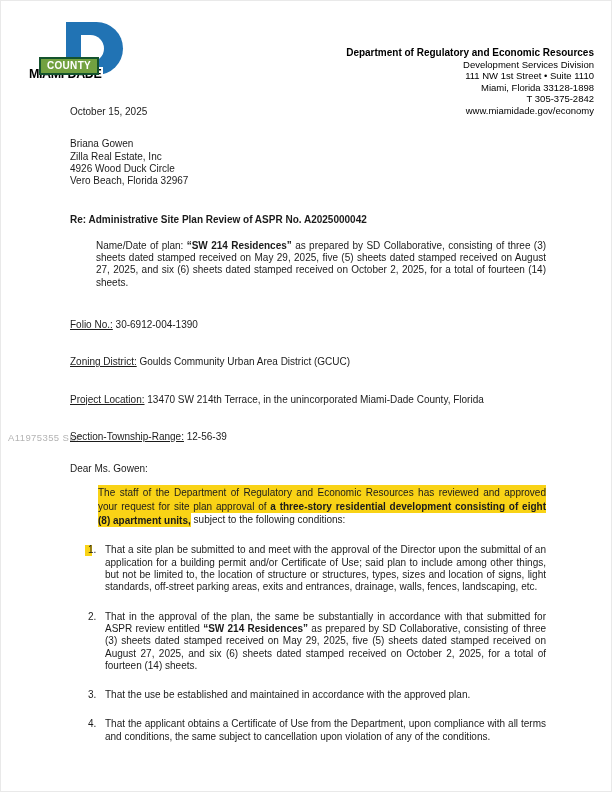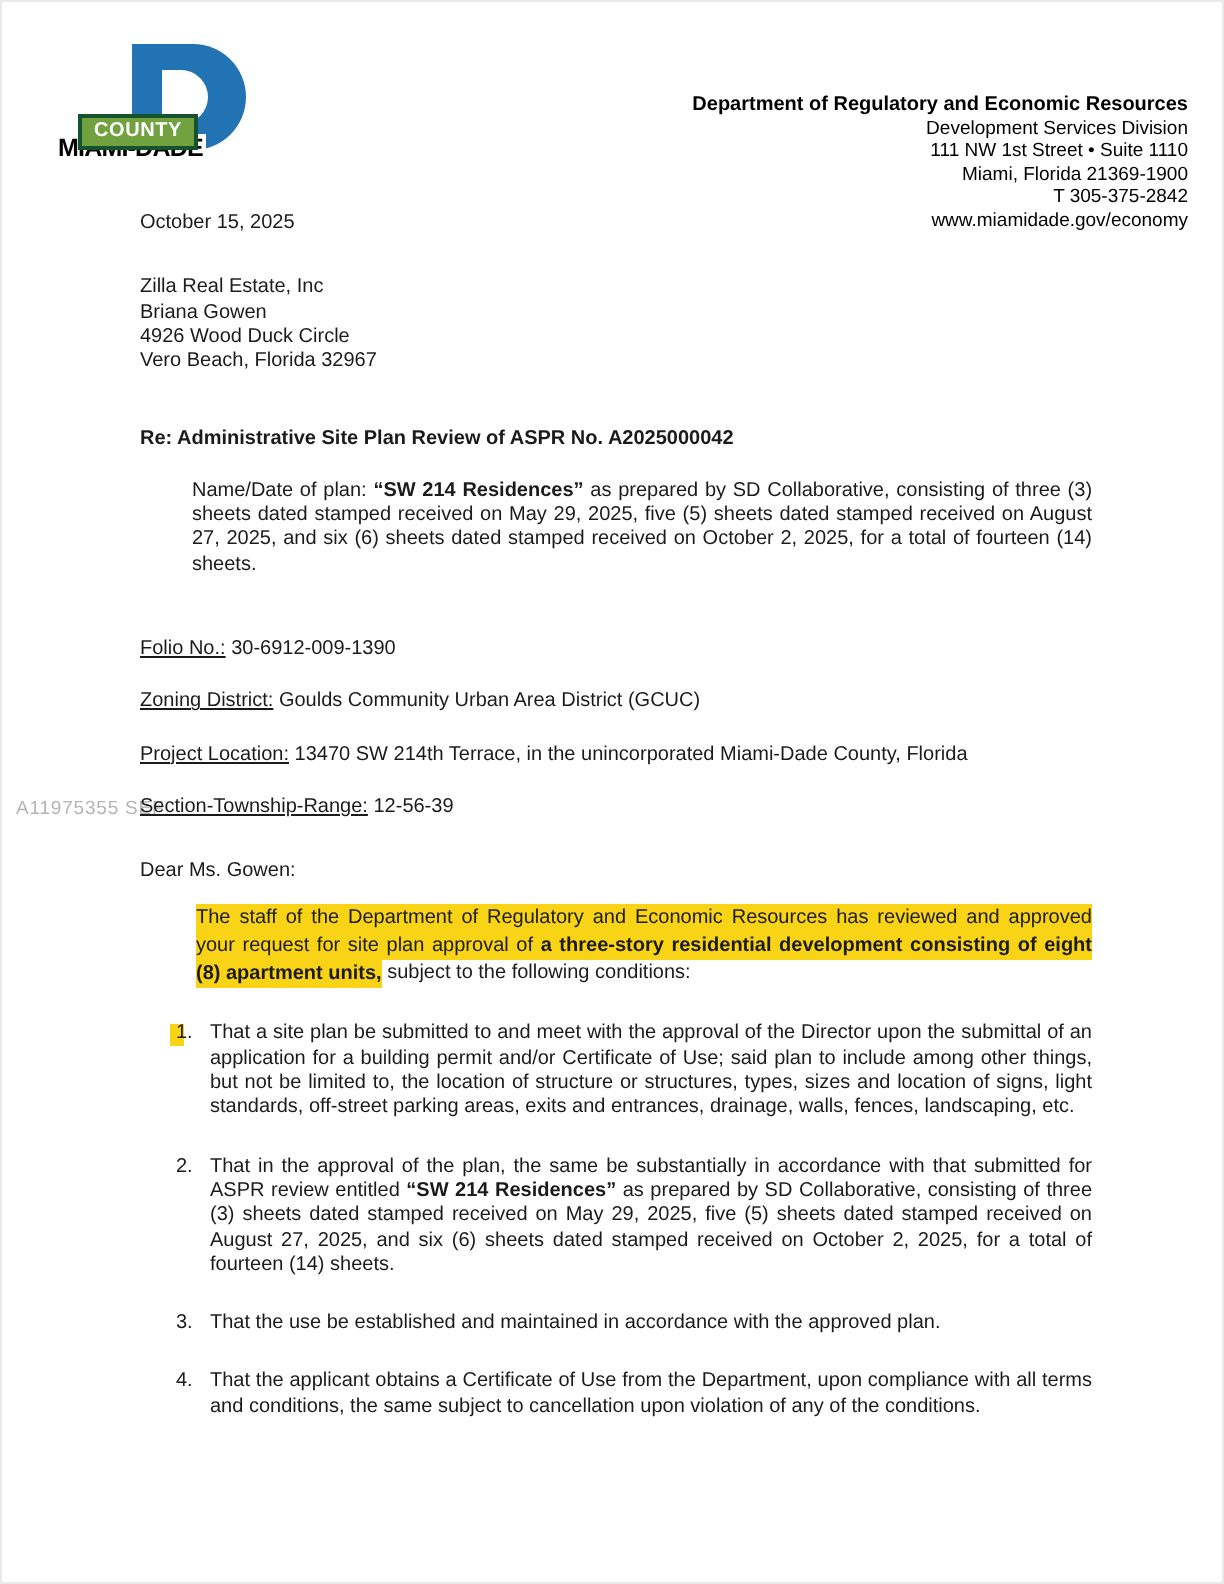--- a/index.html
+++ b/index.html
@@ -27,21 +27,21 @@
 
   
   .content { position:absolute; left:70px; top:106px; width:476px;
     font-size:10px; line-height:12.3px; color:#1b1b1b; }
 
   .date { margin:0 0 0 0; }
   .addr { margin-top:20px; }
   .subject { margin-top:27px; font-weight:bold; }
   .plan-para { margin-top:13px; padding-left:26px; text-align:justify; }
 
-  .field { margin-top:14px; }
+  .field { margin-top:25px; }
   .field.first { margin-top:30px; }
   .field .lbl { text-decoration:underline; }
   .field-str { position:relative; }
   .field-str .lbl, .field-str .val { position:relative; z-index:1; }
   .watermark { position:absolute; left:-62px; top:1px; z-index:0;
     color:#b4b4b4; font-size:9.5px; letter-spacing:0.4px; white-space:nowrap; }
 
   .salutation { margin-top:20px; }
 
   .approval { margin-top:10px; text-align:justify; line-height:14px;padding-left:28px; }
@@ -65,41 +65,41 @@
       <div class="logo-d-hole"></div>
     </div>
     <div class="logo-name">MIAMI-DADE</div>
     <div class="logo-county">COUNTY</div>
   </div>
 
   <div class="dept">
     <div class="b1">Department of Regulatory and Economic Resources</div>
     <div>Development Services Division</div>
     <div>111 NW 1st Street • Suite 1110</div>
-    <div>Miami, Florida 21369-1900</div>
+    <div>Miami, Florida 33128-1898</div>
     <div>T 305-375-2842</div>
     <div>www.miamidade.gov/economy</div>
   </div>
 
   <div class="content">
 
     <div class="date">October 15, 2025</div>
 
     <div class="addr">
+      <div>Briana Gowen</div>
       <div>Zilla Real Estate, Inc</div>
-      <div>Briana Gowen</div>
       <div>4926 Wood Duck Circle</div>
       <div>Vero Beach, Florida 32967</div>
     </div>
 
     <div class="subject">Re: Administrative Site Plan Review of ASPR No. A2025000042</div>
 
     <div class="plan-para"><span>Name/Date of plan: </span><b>“SW 214 Residences”</b><span> as prepared by SD Collaborative, consisting of three (3) sheets dated stamped received on May 29, 2025, five (5) sheets dated stamped received on August 27, 2025, and six (6) sheets dated stamped received on October 2, 2025, for a total of fourteen (14) sheets.</span></div>
 
-    <div class="field first"><span class="lbl">Folio No.:</span> <span class="val">30-6912-009-1390</span></div>
+    <div class="field first"><span class="lbl">Folio No.:</span> <span class="val">30-6912-004-1390</span></div>
 
     <div class="field"><span class="lbl">Zoning District:</span> <span class="val">Goulds Community Urban Area District (GCUC)</span></div>
 
     <div class="field"><span class="lbl">Project Location:</span> <span class="val">13470 SW 214th Terrace, in the unincorporated Miami-Dade County, Florida</span></div>
 
     <div class="field field-str">
       <span class="watermark">A11975355  SEF</span><span class="lbl">Section-Township-Range:</span> <span class="val">12-56-39</span></div>
 
     <div class="salutation">Dear Ms. Gowen:</div>
 

